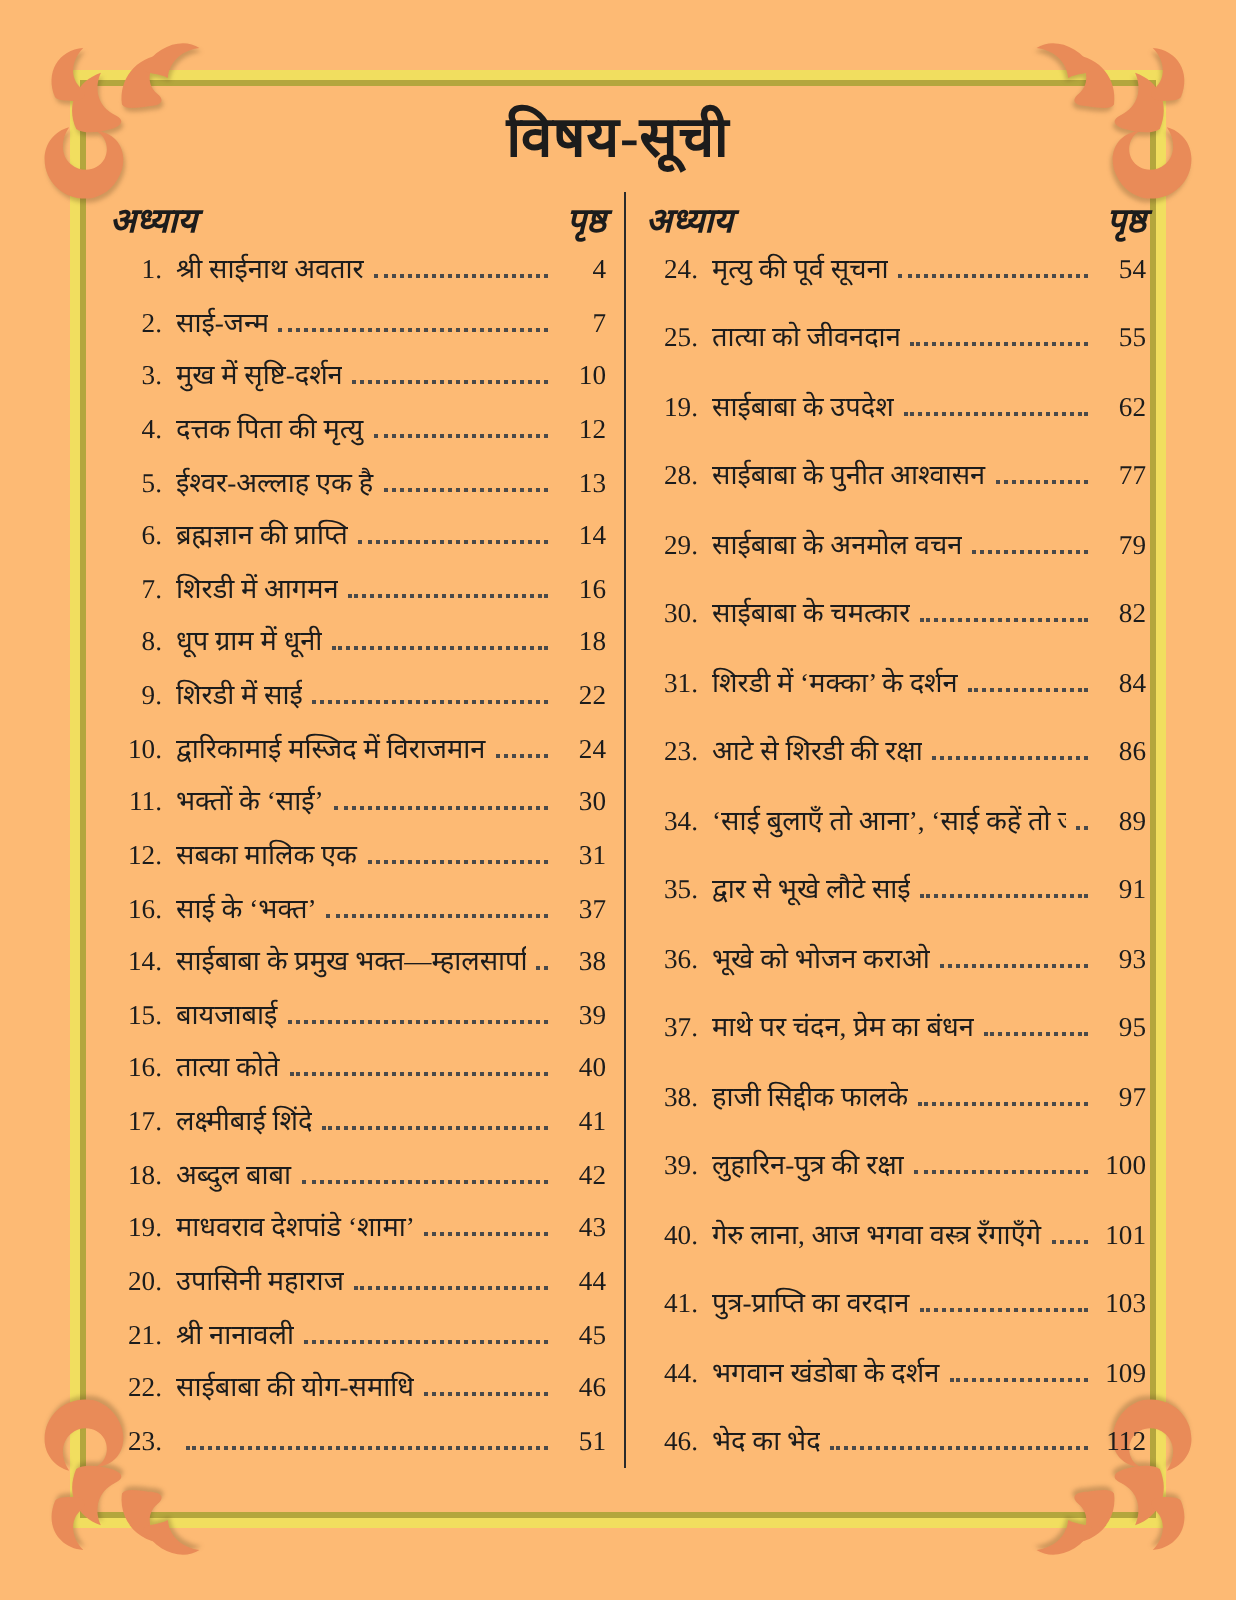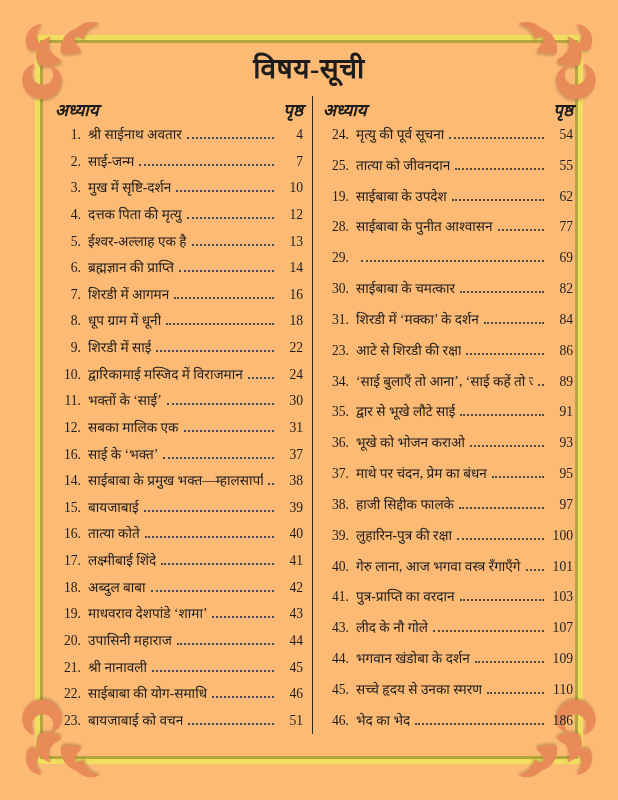--- a/index.html
+++ b/index.html
@@ -261,21 +261,20 @@
       <span class="pg">45</span>
     </div>
           <div class="row">
       <span class="num">22.</span>
       <span class="ttl">साईबाबा की योग-समाधि</span>
       <span class="leader"></span>
       <span class="pg">46</span>
     </div>
           <div class="row">
       <span class="num">23.</span>
-      <span class="ttl">बायजाबाई को वचन</span>
       <span class="leader"></span>
       <span class="pg">51</span>
     </div>
         </div>
     </div>
     <div class="col right">
       <div class="col-head">
         <span>अध्याय</span>
         <span>पृष्ठ</span>
       </div>
@@ -299,22 +298,23 @@
       <span class="pg">62</span>
     </div>
           <div class="row">
       <span class="num">28.</span>
       <span class="ttl">साईबाबा के पुनीत आश्वासन</span>
       <span class="leader"></span>
       <span class="pg">77</span>
     </div>
           <div class="row">
       <span class="num">29.</span>
-      <span class="leader"></span>
-      <span class="pg">69</span>
+      <span class="ttl">साईबाबा के अनमोल वचन</span>
+      <span class="leader"></span>
+      <span class="pg">79</span>
     </div>
           <div class="row">
       <span class="num">30.</span>
       <span class="ttl">साईबाबा के चमत्कार</span>
       <span class="leader"></span>
       <span class="pg">82</span>
     </div>
           <div class="row">
       <span class="num">31.</span>
       <span class="ttl">शिरडी में ‘मक्का’ के दर्शन</span>
@@ -369,40 +369,28 @@
       <span class="leader"></span>
       <span class="pg">101</span>
     </div>
           <div class="row">
       <span class="num">41.</span>
       <span class="ttl">पुत्र-प्राप्ति का वरदान</span>
       <span class="leader"></span>
       <span class="pg">103</span>
     </div>
           <div class="row">
-      <span class="num">43.</span>
-      <span class="ttl">लीद के नौ गोले</span>
-      <span class="leader"></span>
-      <span class="pg">107</span>
-    </div>
-          <div class="row">
       <span class="num">44.</span>
       <span class="ttl">भगवान खंडोबा के दर्शन</span>
       <span class="leader"></span>
       <span class="pg">109</span>
     </div>
           <div class="row">
-      <span class="num">45.</span>
-      <span class="ttl">सच्चे हृदय से उनका स्मरण</span>
-      <span class="leader"></span>
-      <span class="pg">110</span>
-    </div>
-          <div class="row">
       <span class="num">46.</span>
       <span class="ttl">भेद का भेद</span>
       <span class="leader"></span>
-      <span class="pg">186</span>
+      <span class="pg">112</span>
     </div>
         </div>
     </div>
   </div>
 
 </div>
 
 </body></html>

